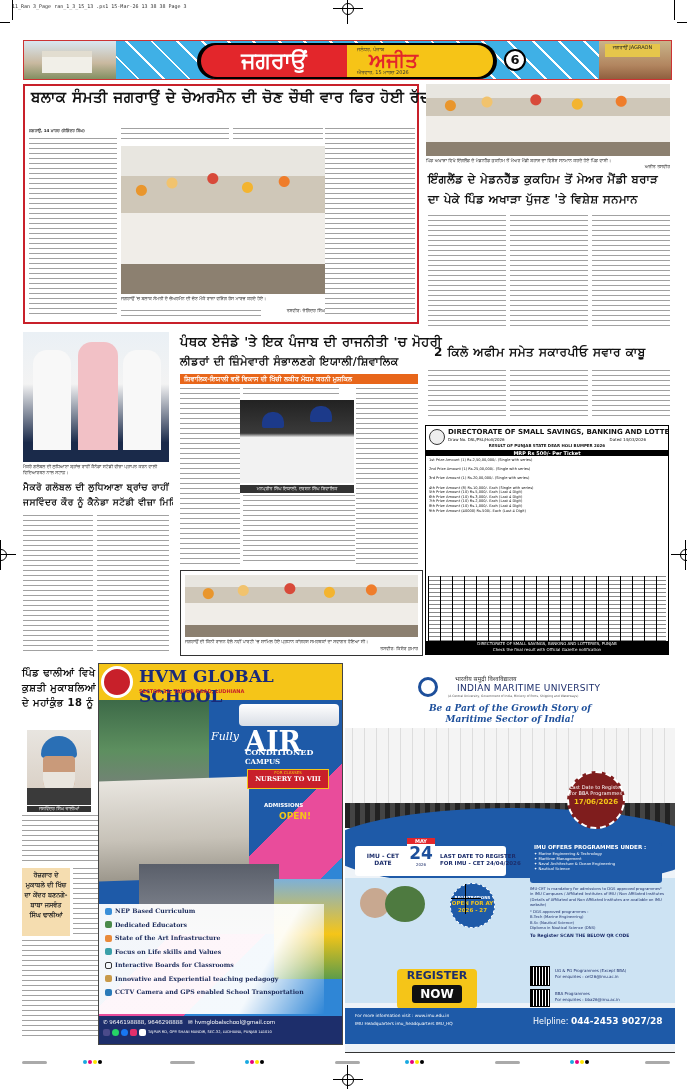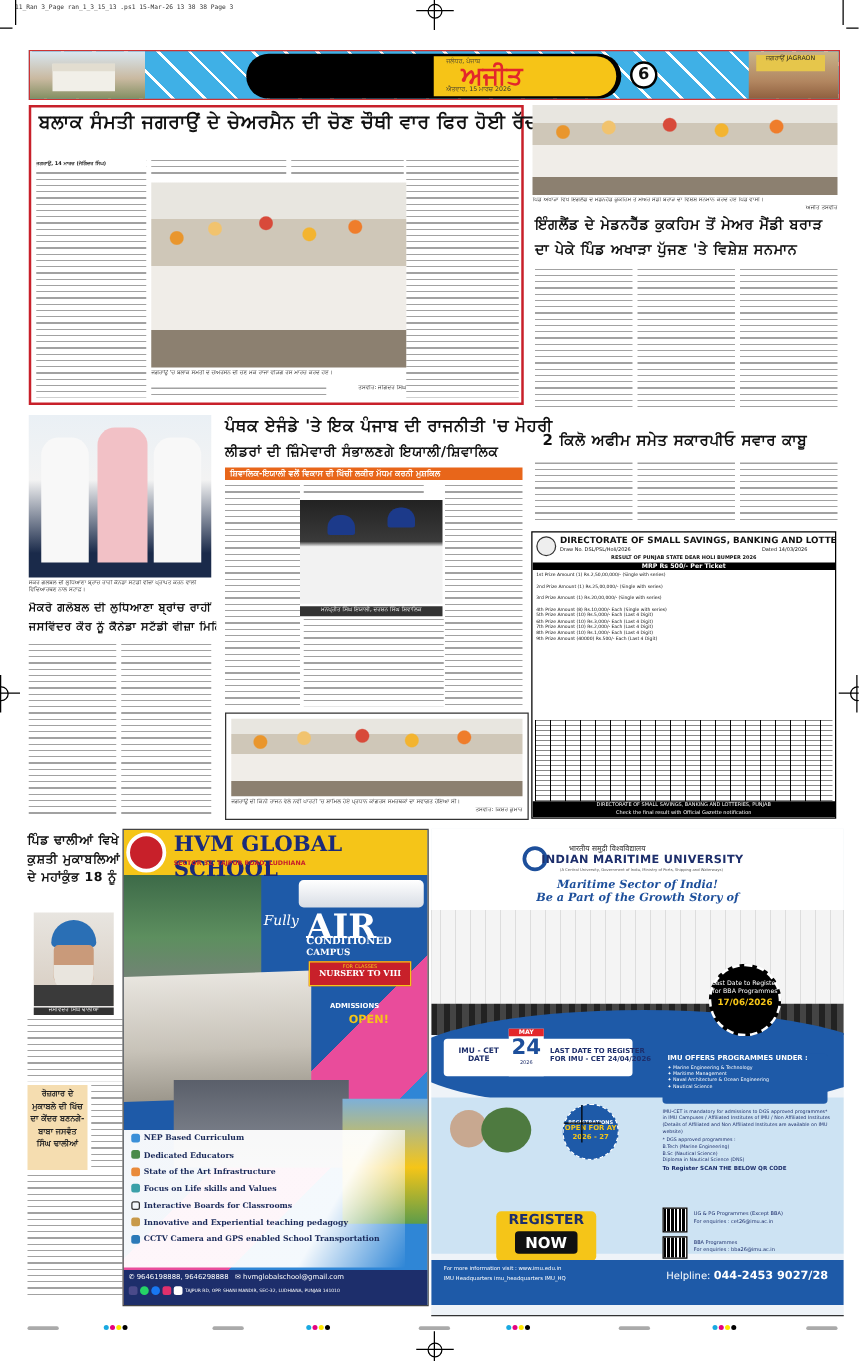--- a/index.html
+++ b/index.html
@@ -75,30 +75,30 @@
 .hvm .feat i{display:inline-block;width:7px;height:7px;border-radius:2px;margin-right:3px;vertical-align:middle}
 .hvm .contact{position:absolute;left:0;bottom:0;width:100%;height:28px;background:#1d2e6b;color:#fff;font-size:5.5px}
 .hvm .contact .r1{padding:3px 4px;white-space:nowrap}
 .hvm .contact .r2{padding:1px 4px;font-size:3.6px;white-space:nowrap}
 .hvm .contact .ic{display:inline-block;width:7px;height:7px;border-radius:2px;margin-right:2px;vertical-align:middle}
 
 .imu{position:absolute;left:345px;top:663px;width:330px;height:390px;background:#eef3f8;overflow:hidden;border-bottom:1px solid #333}
 .imu .top{position:absolute;left:0;top:0;width:100%;height:65px;background:#fff}
 .imu .emb{position:absolute;left:73px;top:14px;width:20px;height:20px;border-radius:50%;border:3px solid #1d4f9b;background:#fff}
 .imu .hindi{position:absolute;left:110px;top:12px;font-size:6px;color:#333}
-.imu .uni{position:absolute;left:88px;top:20px;font-size:9px;font-weight:bold;color:#1d2e6b;letter-spacing:.3px}
+.imu .uni{position:absolute;left:112px;top:20px;font-size:9px;font-weight:normal;color:#1d2e6b;letter-spacing:.3px}
 .imu .small{position:absolute;left:103px;top:31px;font-size:3px;color:#555}
 .imu .tag{position:absolute;left:0;top:40px;width:100%;text-align:center;font-family:"DejaVu Serif",serif;font-style:italic;font-weight:bold;color:#1d4f9b;font-size:9px;line-height:11px}
 .imu .cadets{position:absolute;left:0;top:65px;width:100%;height:100px;background:
  repeating-linear-gradient(90deg,#f4f4f4 0 7px,#ddd 7px 8px,#f4f4f4 8px 12px),linear-gradient(180deg,#999,#eee)}
 .imu .cadets:after{content:"";position:absolute;left:0;bottom:0;width:100%;height:25px;background:repeating-linear-gradient(90deg,#222 0 5px,#444 5px 10px)}
 .imu .wave{position:absolute;left:-20px;top:145px;width:380px;height:80px;border-radius:50%;background:#1e5aa8}
-.imu .circle{position:absolute;left:222px;top:108px;width:58px;height:58px;border-radius:50%;background:#000000;border:2px dashed #fff;color:#fff;text-align:center;font-size:5px;line-height:6px;padding-top:11px}
+.imu .circle{position:absolute;left:222px;top:108px;width:58px;height:58px;border-radius:50%;background:#7f1d1d;border:2px dashed #fff;color:#fff;text-align:center;font-size:5px;line-height:6px;padding-top:11px}
 .imu .circle .d{color:#f5c518;font-weight:bold;font-size:7px;margin-top:3px}
-.imu .datebox{position:absolute;left:10px;top:168px;width:151px;height:30px;background:#fff;border-radius:3px}
+.imu .datebox{position:absolute;left:10px;top:183px;width:151px;height:30px;background:#fff;border-radius:3px}
 .imu .datebox .l{position:absolute;left:8px;top:6px;font-size:6px;font-weight:bold;color:#1d2e6b;line-height:7px;text-align:center}
 .imu .cal{position:absolute;left:52px;top:-8px;width:28px;height:38px;background:#fff;text-align:center}
 .imu .cal .m{background:#e3262b;color:#fff;font-size:5px;font-weight:bold}
 .imu .cal .dd{font-size:17px;font-weight:bold;color:#1d4f9b;line-height:18px}
 .imu .cal .y{font-size:4px;color:#1d2e6b}
 .imu .datebox .r{position:absolute;left:85px;top:7px;font-size:5.5px;font-weight:bold;color:#1d2e6b;line-height:7px}
 .imu .offers{position:absolute;left:185px;top:180px;width:132px;height:40px;background:#1e5aa8;border-radius:3px;color:#fff;font-size:3.8px;padding:2px 4px;line-height:5px}
 .imu .offers .h{font-size:5.5px;font-weight:bold;margin-bottom:1px}
 .imu .lower{position:absolute;left:0;top:215px;width:100%;height:125px;background:#cde3f3}
 .imu .photos{position:absolute;left:15px;top:225px;width:65px;height:35px}
@@ -139,20 +139,21 @@
   </div>
 <div class="reg" style="left:671px;top:540px">
     <div class="c"></div>
   </div>
 
 <div class="mast">
   <div class="imgL">
       <div class="bld"></div>
     </div>
   <div class="pill">
+    <div class="red">ਜਗਰਾਉਂ</div>
     <div class="yel">
       <div class="place">ਜਲੰਧਰ, ਪੰਜਾਬ</div>
       <div class="name">ਅਜੀਤ</div>
       <div class="date">ਐਤਵਾਰ, 15 ਮਾਰਚ 2026</div>
     </div>
   </div>
   <div class="pagenum">6</div>
   <div class="imgR">
     <div class="sign">ਜਗਰਾਉਂ JAGRAON</div>
   </div>
@@ -291,22 +292,22 @@
   </div>
 </div>
 
 <div class="imu">
   <div class="top">
     <div class="emb"></div>
     <div class="hindi">भारतीय समुद्री विश्वविद्यालय</div>
     <div class="uni">INDIAN MARITIME UNIVERSITY</div>
     <div class="small">(A Central University, Government of India, Ministry of Ports, Shipping and Waterways)</div>
     <div class="tag">
+        <div>Be a Part of the Growth Story of</div>
         <div>Maritime Sector of India!</div>
-        <div>Be a Part of the Growth Story of</div>
       </div>
   </div>
   <div class="cadets"></div>
   <div class="wave"></div>
   <div class="circle">
     <div>Last Date to Register for BBA Programmes</div>
     <div class="d">17/06/2026</div>
   </div>
   <div class="lower"></div>
   <div class="datebox">

